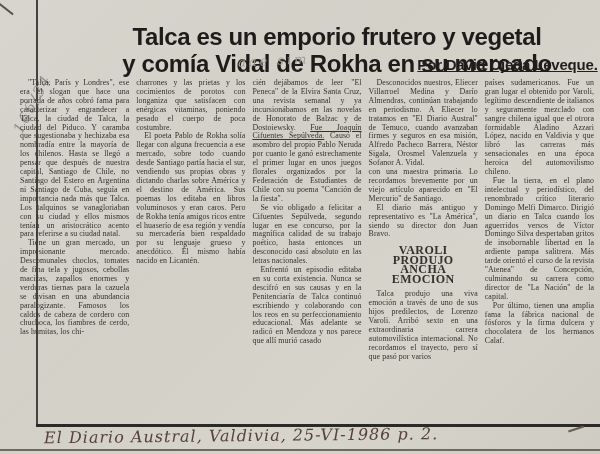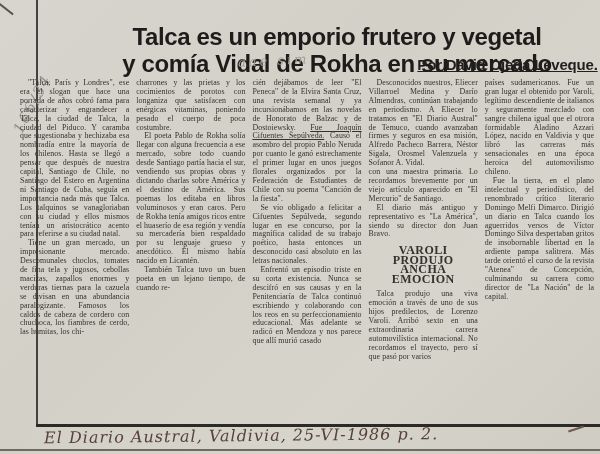--- a/index.html
+++ b/index.html
@@ -81,37 +81,37 @@
   <div class="byline">Por David Ojeda Leveque.</div>
 
   <div class="columns" id="columns">
       <div class="col">
         <p class="para">"Talca, París y Londres", ese era el slogan que hace una porrada de años cobró fama para caracterizar y engrandecer a Talca, la ciudad de Talca, la ciudad del Piduco. Y caramba que sugestionaba y hechizaba esa nombradía entre la mayoría de los chilenos. Hasta se llegó a pensar que después de nuestra capital, Santiago de Chile, no Santiago del Estero en Argentina ni Santiago de Cuba, seguía en importancia nada más que Talca. Los talquinos se vanagloriaban con su ciudad y ellos mismos tenían un aristocrático acento para referirse a su ciudad natal.</p>
         <p class="para">Tiene un gran mercado, un impresionante mercado. Descomunales choclos, tomates de fina tela y jugosos, cebollas macizas, zapallos enormes y verduras tiernas para la cazuela se divisan en una abundancia paralogizante. Famosos los caldos de cabeza de cordero con chuchoca, los fiambres de cerdo, las humitas, los chi-</p>
       </div>
       <div class="col">
         <p class="para noindent">charrones y las prietas y los cocimientos de porotos con longaniza que satisfacen con enérgicas vitaminas, poniendo pesado el cuerpo de poca costumbre.</p>
         <p class="para">El poeta Pablo de Rokha solía llegar con alguna frecuencia a ese mercado, sobre todo cuando desde Santiago partía hacia el sur, vendiendo sus propias obras y dictando charlas sobre América y el destino de América. Sus poemas los editaba en libros voluminosos y eran caros. Pero de Rokha tenía amigos ricos entre el huaserío de esa región y vendía su mercadería bien respaldado por su lenguaje grueso y anecdótico. Él mismo había nacido en Licantén.</p>
-        <p class="para">También Talca tuvo un buen poeta en un lejano tiempo, de cuando re-</p>
       </div>
       <div class="col">
         <p class="para noindent"><span>cién dejábamos de leer "El Peneca" de la Elvira Santa Cruz, una revista semanal y ya incursionábamos en las novelas de Honorato de Balzac y de Dostoiewsky. </span><span class="u">Fue Joaquín Cifuentes Sepúlveda.</span><span> Causó el asombro del propio Pablo Neruda por cuanto le ganó estrechamente el primer lugar en unos juegos florales organizados por la Federación de Estudiantes de Chile con su poema "Canción de la fiesta".</span></p>
         <p class="para">Se vio obligado a felicitar a Cifuentes Sepúlveda, segundo lugar en ese concurso, por la magnífica calidad de su trabajo poético, hasta entonces un desconocido casi absoluto en las letras nacionales.</p>
-        <p class="para">Enfrentó un episodio triste en su corta existencia. Nunca se descifró en sus causas y en la Penitenciaría de Talca continuó escribiendo y colaborando con los reos en su perfeccionamiento educacional. Más adelante se radicó en Mendoza y nos parece que allí murió casado</p>
+        <p class="para">Enfrentó un episodio editaba en su corta existencia. Nunca se descifró en sus causas y en la Penitenciaría de Talca continuó escribiendo y colaborando con los reos en su perfeccionamiento educacional. Más adelante se radicó en Mendoza y nos parece que allí murió casado</p>
       </div>
       <div class="col">
         <p class="para">Desconocidos nuestros, Eliecer Villarroel Medina y Darío Almendras, continúan trabajando en periodismo. A Eliecer lo tratamos en "El Diario Austral" de Temuco, cuando avanzaban firmes y seguros en esa misión, Alfredo Pacheco Barrera, Néstor Sigala, Orosmel Valenzuela y Sofanor A. Vidal.</p>
         <p class="para noindent">con una maestra primaria. Lo recordamos brevemente por un viejo artículo aparecido en "El Mercurio" de Santiago.</p>
         <p class="para">El diario más antiguo y representativo es "La América", siendo su director don Juan Bravo.</p>
         <div class="subhead">VAROLI PRODUJO ANCHA EMOCION</div>
         <p class="para">Talca produjo una viva emoción a través de uno de sus hijos predilectos, de Lorenzo Varoli. Arribó sexto en una extraordinaria carrera automovilística internacional. No recordamos el trayecto, pero sí que pasó por varios</p>
       </div>
       <div class="col">
         <p class="para noindent">países sudamericanos. Fue un gran lugar el obtenido por Varoli, legítimo descendiente de italianos y seguramente mezclado con sangre chilena igual que el otrora formidable Aladino Azzari López, nacido en Valdivia y que libró las carreras más sensacionales en una época heroica del automovilismo chileno.</p>
         <p class="para">Fue la tierra, en el plano intelectual y periodístico, del renombrado crítico literario Domingo Melfi Dimarco. Dirigió un diario en Talca cuando los aguerridos versos de Víctor Domingo Silva despertaban gritos de insobornable libertad en la ardiente pampa salitrera. Más tarde orientó el curso de la revista "Atenea" de Concepción, culminando su carrera como director de "La Nación" de la capital.</p>
+        <p class="para">Por último, tienen una amplia fama la fábrica nacional de fósforos y la firma dulcera y chocolatera de los hermanos Calaf.</p>
       </div>
     </div>
 
   <div class="rule-bottom-heavy"></div>
   <div class="handwritten-source">El Diario Austral, Valdivia, 25-VI-1986  p. 2.</div>
   <div class="pen-tick"></div>
   <div class="rule-bottom-thin"></div>
 </div>
 
 </body></html>

